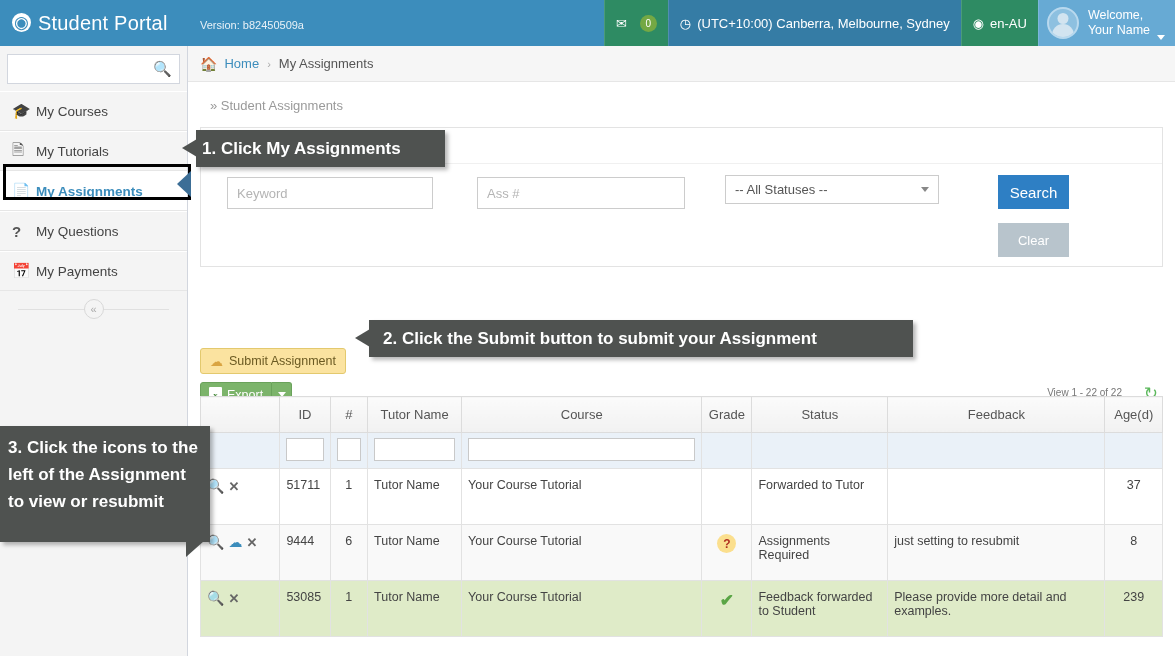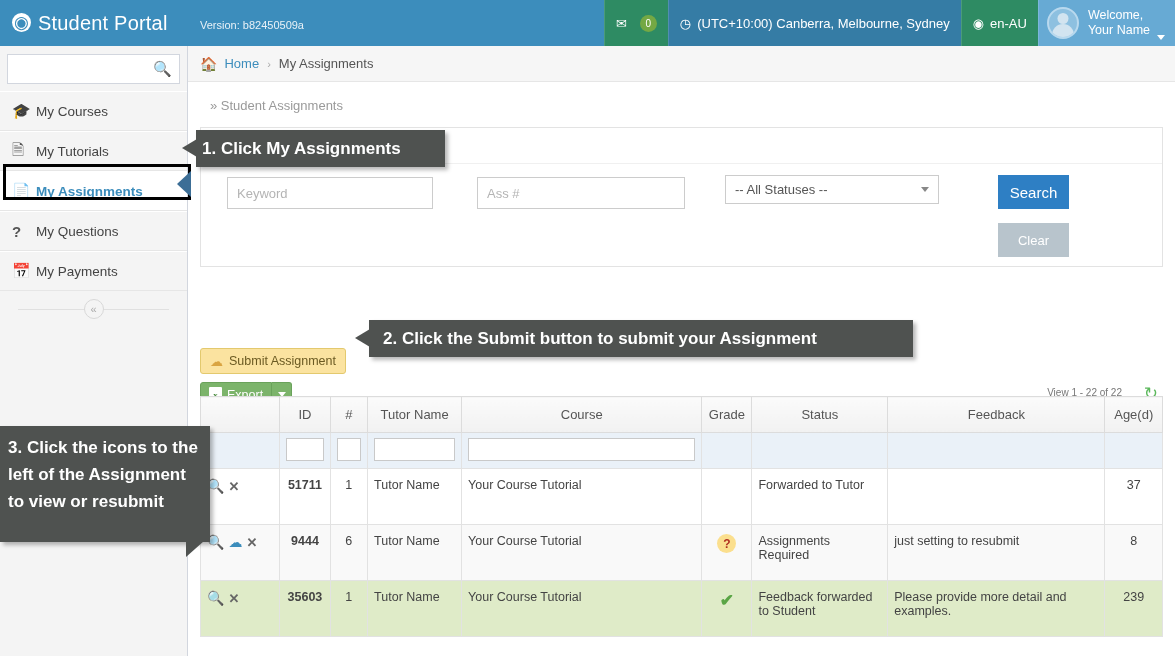--- a/index.html
+++ b/index.html
@@ -285,21 +285,21 @@
   }
   tr.filter-row input {
     border: 1px solid #c9c9c9; height: 23px; width: 100%;
     font-size: 12px; outline: none; background:#fff;
     font-family: "Liberation Sans", sans-serif;
   }
   tr.row-white td { background: #ffffff; }
   tr.row-gray  td { background: #f9f9f9; }
   tr.row-green td { background: #dfebc8; }
   .c-act { width: 76px; }
-  .c-id  { width: 48px; text-align: center; font-weight: bold; }
+  .c-id  { width: 48px; text-align: left; }
   .c-no  { width: 36px; text-align: center; }
   .c-tut { width: 90px; }
   .c-cou { width: 230px; margin-left: 32px; }
   .c-gra { width: 48px; text-align: center; }
   .c-sta { width: 130px; }
   .c-fee { width: 208px; }
   .c-age { width: 55px; text-align: center; }
   .ico-zoom { color: #3c8dbc; font-size: 14px; margin-right: 4px; cursor: pointer; }
   .ico-cloud { color: #3c8dbc; font-size: 14px; margin-right: 4px; cursor: pointer; }
   .ico-x { color: #666; font-size: 13px; font-weight: bold; cursor: pointer; }
@@ -537,21 +537,21 @@
           </td>
           <td class="c-sta">Assignments Required</td>
           <td class="c-fee">just setting to resubmit</td>
           <td class="c-age">8</td>
         </tr>
 
         <tr class="row-green" style="height:56px">
           <td class="c-act">
             <span class="ico-zoom">🔍</span><span class="ico-x">✕</span>
           </td>
-          <td class="c-id">35603</td>
+          <td class="c-id">53085</td>
           <td class="c-no">1</td>
           <td class="c-tut">Tutor Name</td>
           <td class="c-cou">Your Course Tutorial</td>
           <td class="c-gra">
             <span class="check-g">✔</span>
           </td>
           <td class="c-sta">Feedback forwarded to Student</td>
           <td class="c-fee">Please provide more detail and examples.</td>
           <td class="c-age">239</td>
         </tr>

